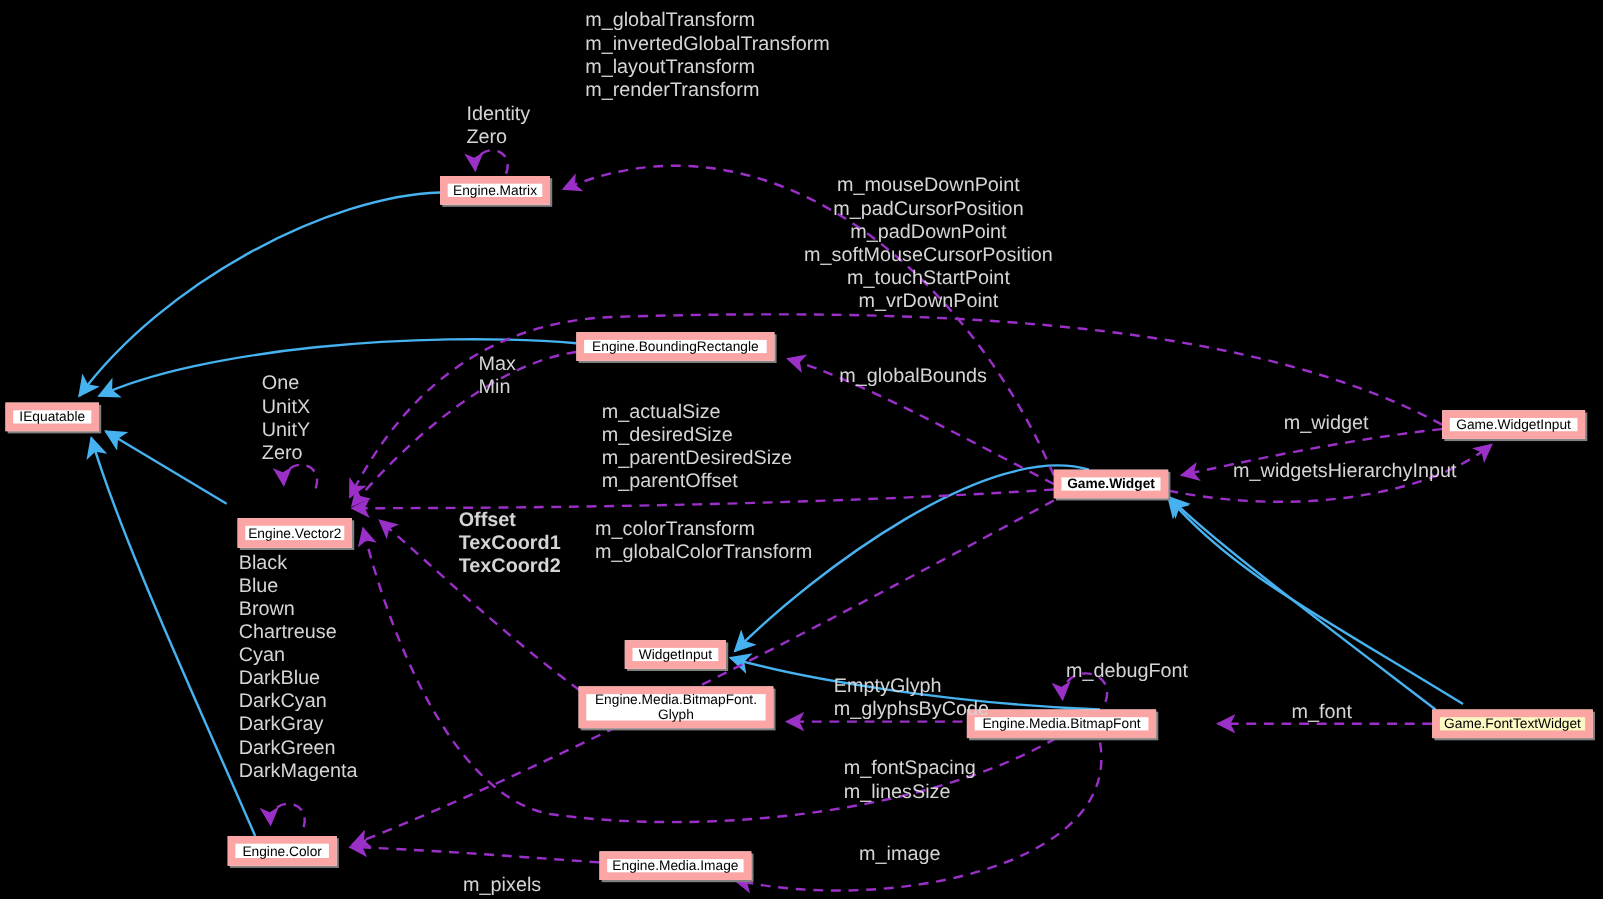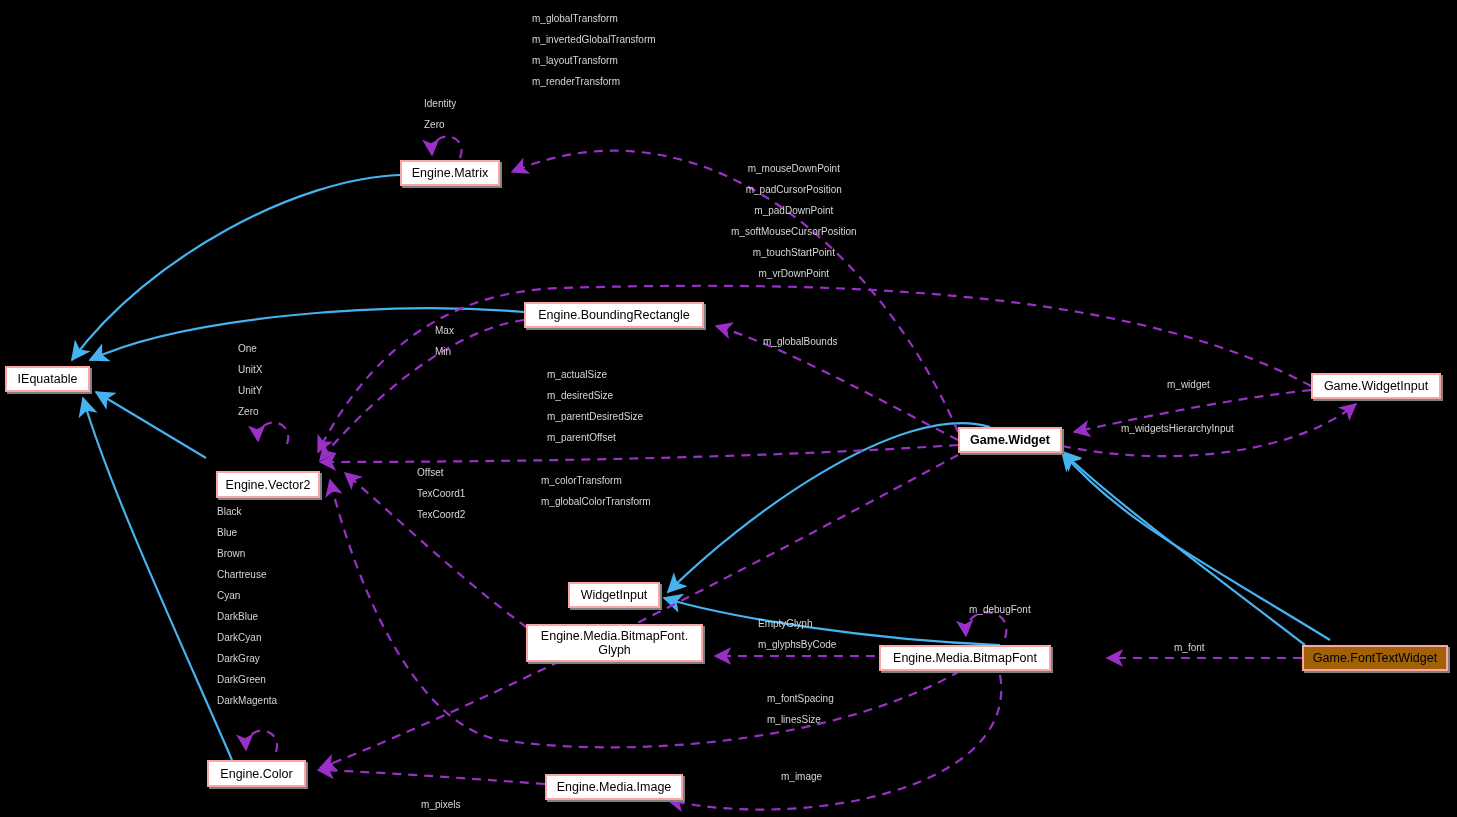--- a/index.html
+++ b/index.html
@@ -1,24 +1,24 @@
 <!DOCTYPE html>
 <html><head>
 <meta charset="utf-8">
 <style>
   html,body{margin:0;padding:0;background:#000;}
   #stage{position:relative;width:1457px;height:817px;background:#000;overflow:hidden;
          font-family:"Liberation Sans","DejaVu Sans",sans-serif;}
   svg.edges{position:absolute;left:0;top:0;width:1457px;height:817px;}
-  .node{position:absolute;box-sizing:border-box;background:#ffffff;border:2px solid #fca5a5;
+  .node{position:absolute;box-sizing:border-box;background:#ffffff;border:7px solid #fca5a5;
         box-shadow:2px 2px 0 0 #808080;display:flex;align-items:center;justify-content:center;
         text-align:center;color:#000000;font-size:12.5px;line-height:14px;padding:2px 6px;
         white-space:pre-line;}
-  .node.highlight{background:#a16207;}
-  .floatlabel{position:absolute;color:#d5d5d5;font-size:10px;line-height:21px;white-space:pre;}
+  .node.highlight{background:#fef9c3;}
+  .floatlabel{position:absolute;color:#d5d5d5;font-size:18px;line-height:21px;white-space:pre;}
 </style>
 </head>
 <body>
 
 <div id="stage">
 
   <svg class="edges" viewBox="0 0 1457 817" xmlns="http://www.w3.org/2000/svg">
     <defs>
       <marker id="ah-blue" viewBox="0 0 12 12" refX="11" refY="6" markerWidth="9" markerHeight="9" orient="auto-start-reverse">
         <path d="M0 0 L12 6 L0 12 L3 6 Z" fill="#47b2f0"></path>
@@ -93,21 +93,21 @@
 UnitX
 UnitY
 Zero</div>
       <div class="floatlabel" style="left: 435px; top: 320px;">Max
 Min</div>
       <div class="floatlabel" style="left: 763px; top: 331px;">m_globalBounds</div>
       <div class="floatlabel" style="left: 547px; top: 364px;">m_actualSize
 m_desiredSize
 m_parentDesiredSize
 m_parentOffset</div>
-      <div class="floatlabel" style="left: 417px; top: 462px;">Offset
+      <div class="floatlabel" style="left: 417px; top: 462px; font-weight: bold;">Offset
 TexCoord1
 TexCoord2</div>
       <div class="floatlabel" style="left: 541px; top: 470px;">m_colorTransform
 m_globalColorTransform</div>
       <div class="floatlabel" style="left: 217px; top: 501px;">Black
 Blue
 Brown
 Chartreuse
 Cyan
 DarkBlue

